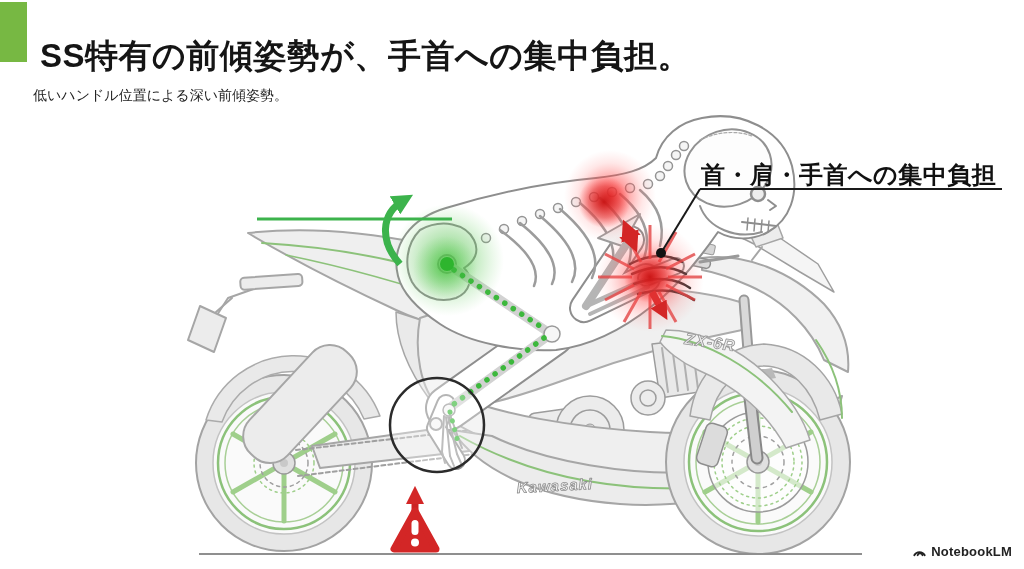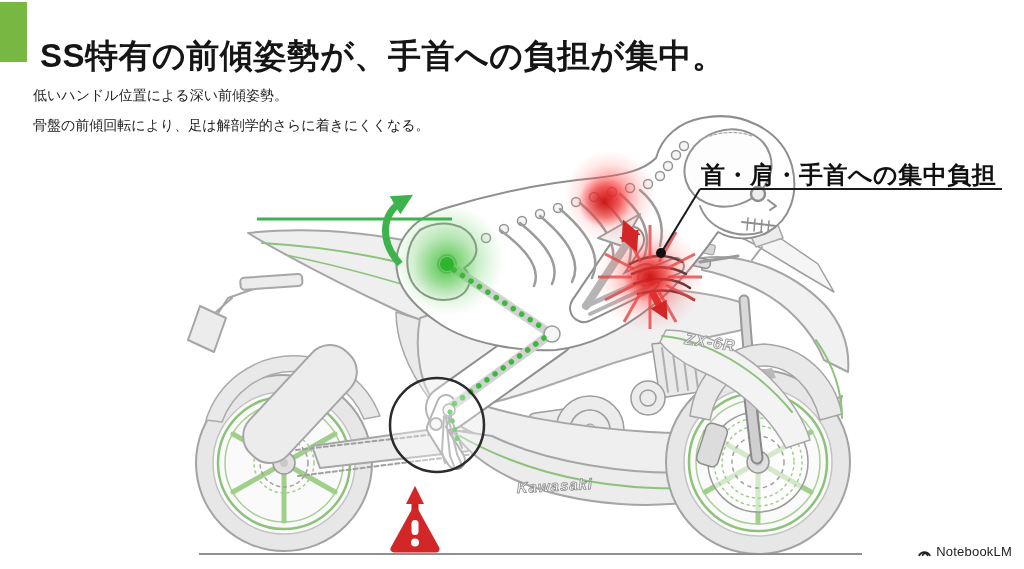--- a/index.html
+++ b/index.html
@@ -9,21 +9,21 @@
   .slide-title{position:absolute;left:40px;top:12px;font-size:33px;font-weight:bold;
                letter-spacing:.5px;color:#151515;white-space:nowrap;}
   .intro{position:absolute;left:33px;top:80px;font-size:14px;line-height:30px;color:#1c1c1c;}
   .intro p{margin:0;white-space:nowrap;}
   .callout{position:absolute;font-weight:bold;color:#111;white-space:nowrap;}
   .callout.pelvis{left:257px;top:186px;font-size:24px;letter-spacing:2px;}
   .callout.upper{left:701px;top:159px;font-size:24px;letter-spacing:.5px;}
   .callout.heel{left:444px;top:516px;font-size:25px;letter-spacing:1px;}
   .diagram-svg{position:absolute;left:0;top:0;width:1024px;height:569px;}
   .footer{position:absolute;right:12px;top:544px;display:flex;align-items:center;gap:4px;}
-  .footer .brand{font-size:13px;font-weight:normal;color:#222;letter-spacing:.2px;}
+  .footer .brand{font-size:13px;font-weight:bold;color:#222;letter-spacing:.2px;}
 </style>
 </head>
 <body>
 
 <div class="stage">
 
   <svg class="diagram-svg" viewBox="0 0 1024 569">
     <defs>
       <radialGradient id="gradRed">
         <stop offset="0%" stop-color="#ff2a2a" stop-opacity="0.85"></stop>
@@ -313,25 +313,24 @@
       <g>
         <path d="M 415,511 L 394,549 L 436,549 Z" fill="#d32626" stroke="#d32626" stroke-width="7" stroke-linejoin="round"></path>
         <rect x="411.5" y="520" width="7" height="15" rx="3.5" fill="#ffffff"></rect>
         <circle cx="415" cy="542.5" r="4" fill="#ffffff"></circle>
       </g>
       <line x1="199" y1="554" x2="862" y2="554" stroke="#8f8f8f" stroke-width="2"></line>
     </g>
   </svg>
 
   <div class="accent-bar"></div>
-  <h1 class="slide-title">SS特有の前傾姿勢が、手首への負担が集中。</h1>
+  <h1 class="slide-title">SS特有の前傾姿勢が、手首への集中負担。</h1>
 
   <div class="intro">
     <p>低いハンドル位置による深い前傾姿勢。</p>
-    <p>骨盤の前傾回転により、足は解剖学的さらに着きにくくなる。</p>
   </div>
 
   <div class="callout upper">首・肩・手首への集中負担</div>
 
   <div class="footer">
     <svg width="15" height="15" viewBox="0 0 20 20">
       <path d="M3,15 A 8,8 0 0 1 17,15" fill="none" stroke="#222" stroke-width="2.4" stroke-linecap="round"></path>
       <path d="M7.5,15 A 3.4,3.4 0 0 1 14,15" fill="none" stroke="#222" stroke-width="2.4" stroke-linecap="round"></path>
     </svg>
     <span class="brand">NotebookLM</span>

